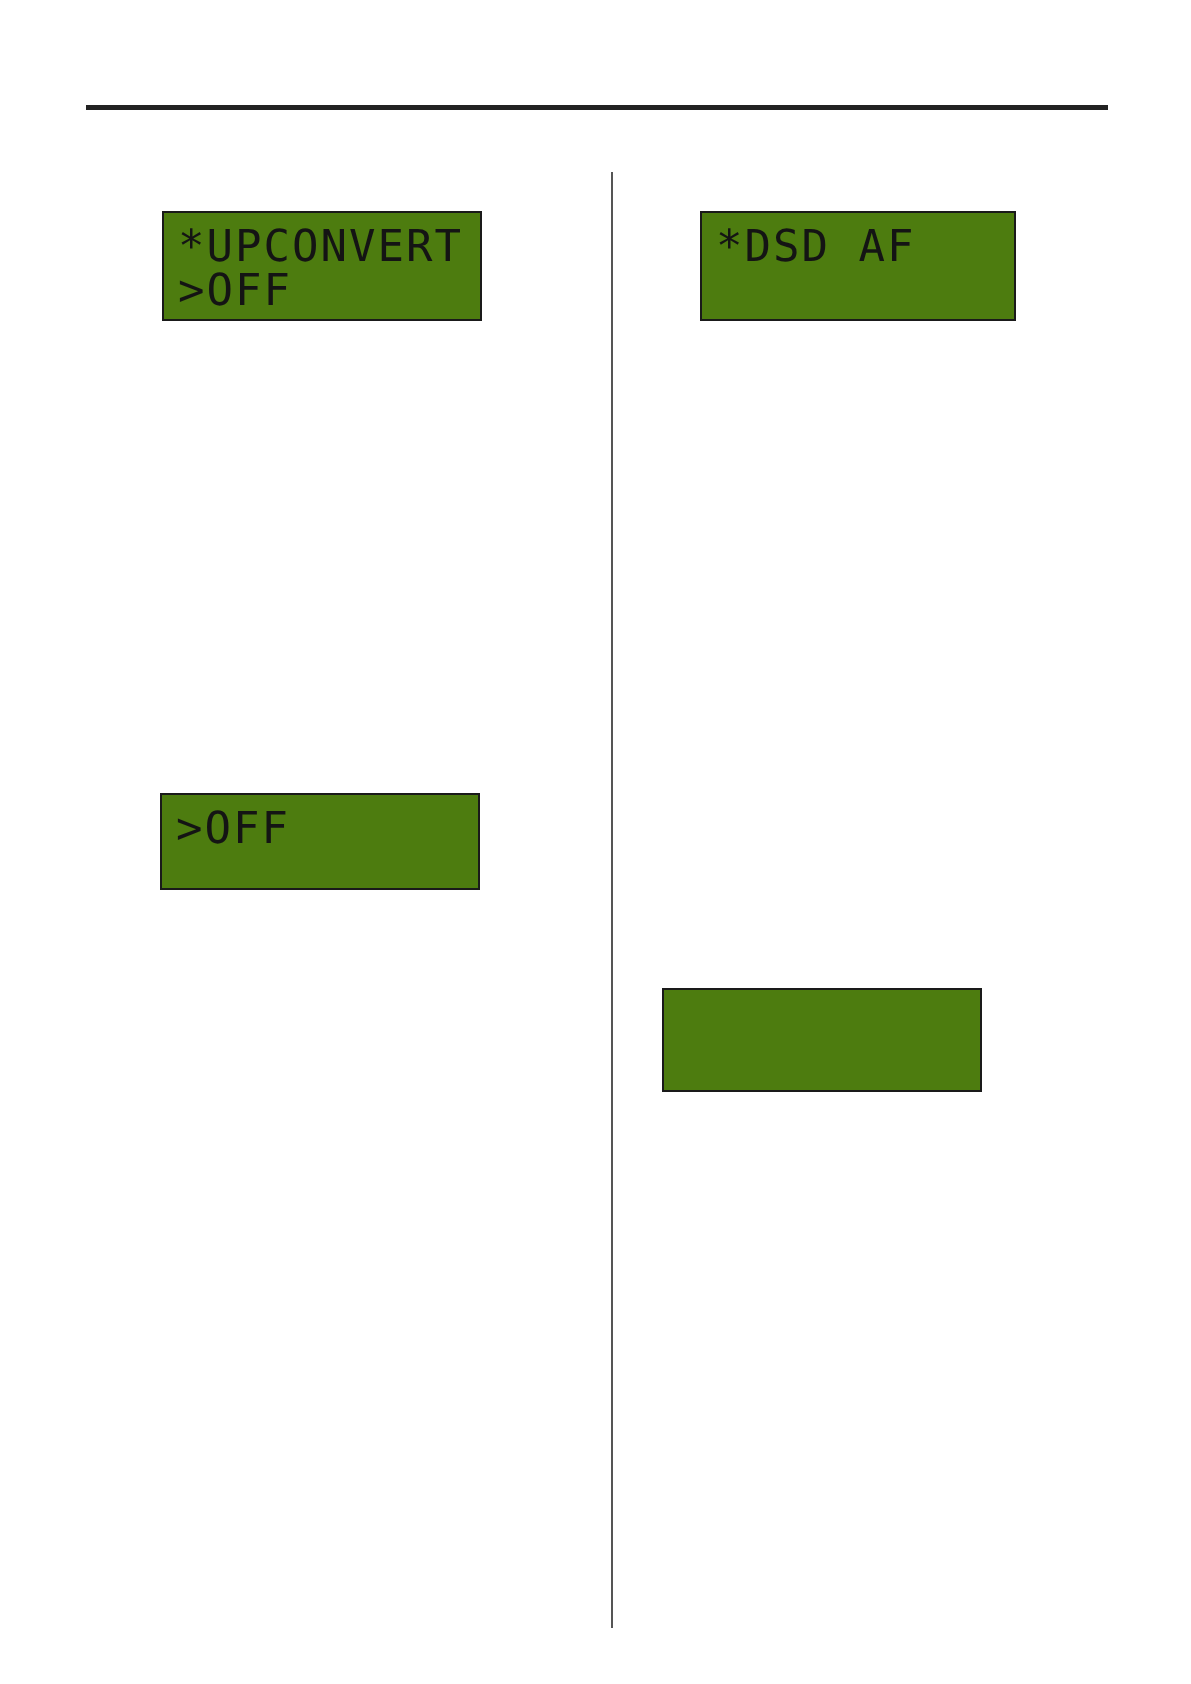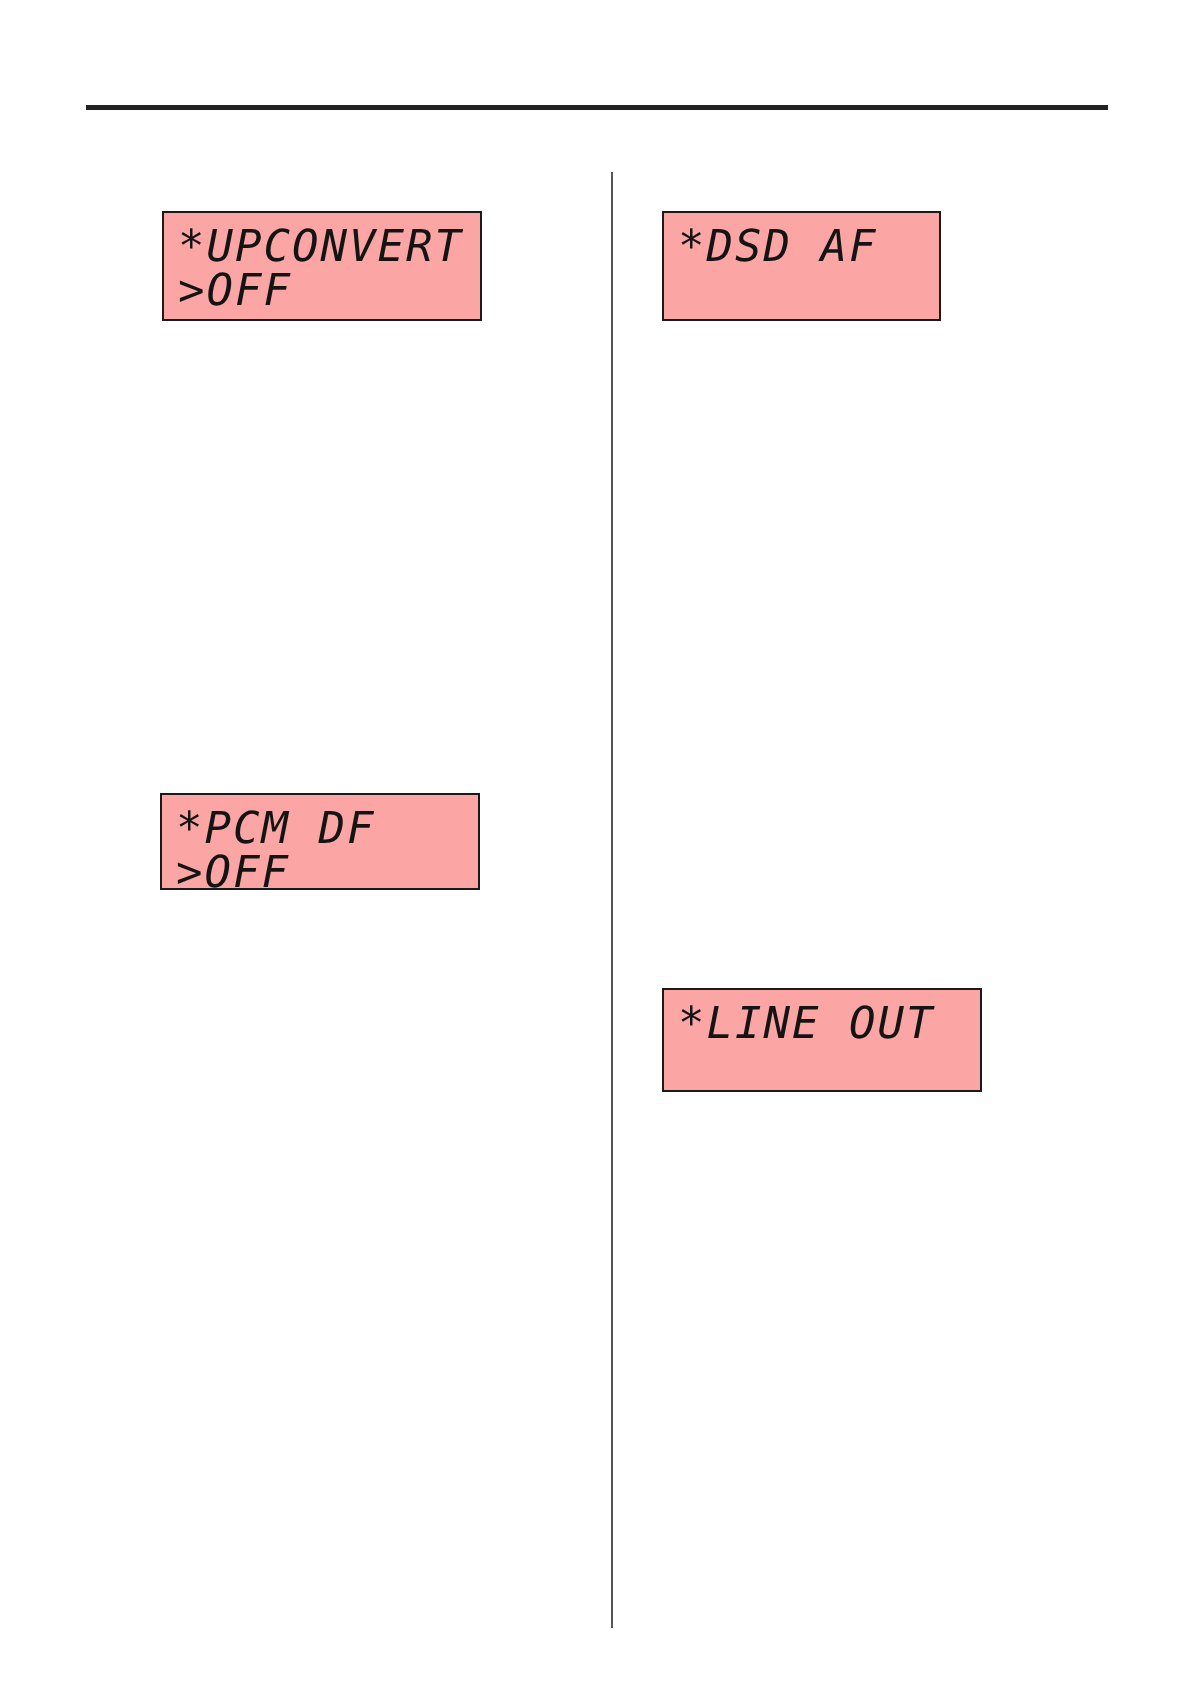--- a/index.html
+++ b/index.html
@@ -39,25 +39,24 @@
     top: 172px;
     width: 2px;
     height: 1456px;
     background: #555555;
   }
 
   
   .lcd {
     position: absolute;
     border: 2px solid #1a1a1a;
-    background: #fca5a5;
+    background: #4d7c0f;
     box-sizing: border-box;
     padding: 0;
     overflow: hidden;
-    font-style: italic;
   }
 
   .lcd-line {
     font-family: "DejaVu Sans Mono", monospace;
     font-size: 44px;
     line-height: 44px;
     letter-spacing: 2px;
     color: #141414;
     white-space: pre;
     font-weight: 500;
@@ -76,23 +75,23 @@
   }
 
   
   #lcd-upconvert {
     left: 162px;
     top: 211px;
     width: 320px;
     height: 110px;
   }
   #lcd-dsd-af {
-    left: 662px;
+    left: 700px;
     top: 211px;
-    width: 279px;
+    width: 316px;
     height: 110px;
   }
   #lcd-pcm-df {
     left: 160px;
     top: 793px;
     width: 320px;
     height: 97px;
   }
   #lcd-line-out {
     left: 662px;
@@ -112,30 +111,28 @@
 
   <div class="lcd" id="lcd-upconvert">
     <div class="lcd-inner">
       <div class="lcd-line">*UPCONVERT</div>
       <div class="lcd-line second">&gt;OFF</div>
     </div>
   </div>
 
   <div class="lcd" id="lcd-pcm-df">
     <div class="lcd-inner">
-      <div class="lcd-line">*PCM DF</div>
       <div class="lcd-line second">&gt;OFF</div>
     </div>
   </div>
 
   <div class="lcd" id="lcd-dsd-af">
     <div class="lcd-inner">
       <div class="lcd-line">*DSD AF</div>
     </div>
   </div>
 
   <div class="lcd" id="lcd-line-out">
     <div class="lcd-inner">
-      <div class="lcd-line">*LINE OUT</div>
     </div>
   </div>
 
 </div>
 
 </body></html>

